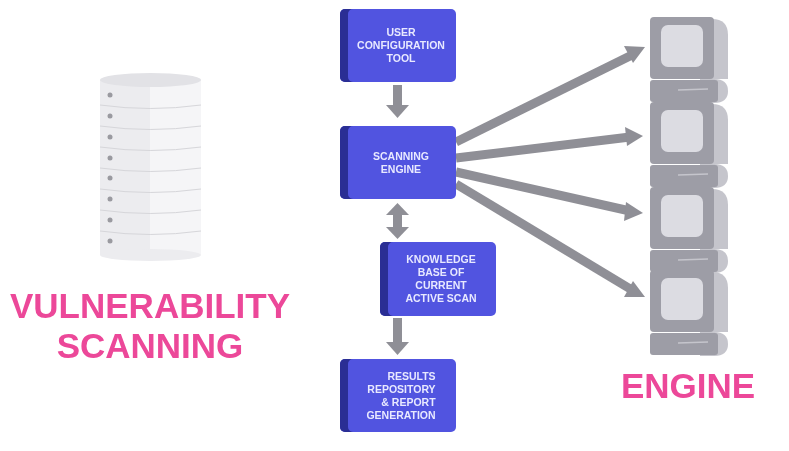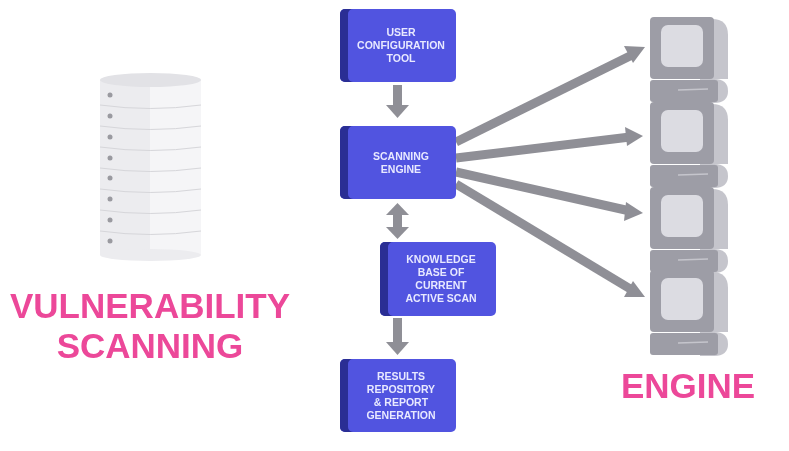--- a/index.html
+++ b/index.html
@@ -115,21 +115,21 @@
 <div class="box" style="top:126px;height:73px;">
     <span>SCANNING
 ENGINE</span>
   </div>
 <div class="box" style="top:242px;height:74px;margin-left:40px;">
     <span>KNOWLEDGE
 BASE OF
 CURRENT
 ACTIVE SCAN</span>
   </div>
-<div class="box" style="top:359px;height:73px;">
+<div class="box" style="top:359px;height:73px;text-align:right;">
     <span>RESULTS
 REPOSITORY
 &amp; REPORT
 GENERATION</span>
   </div>
 
 <div class="label" style="left:0;top:286px;width:300px;">
   <div>VULNERABILITY</div>
   <div>SCANNING</div>
 </div>

